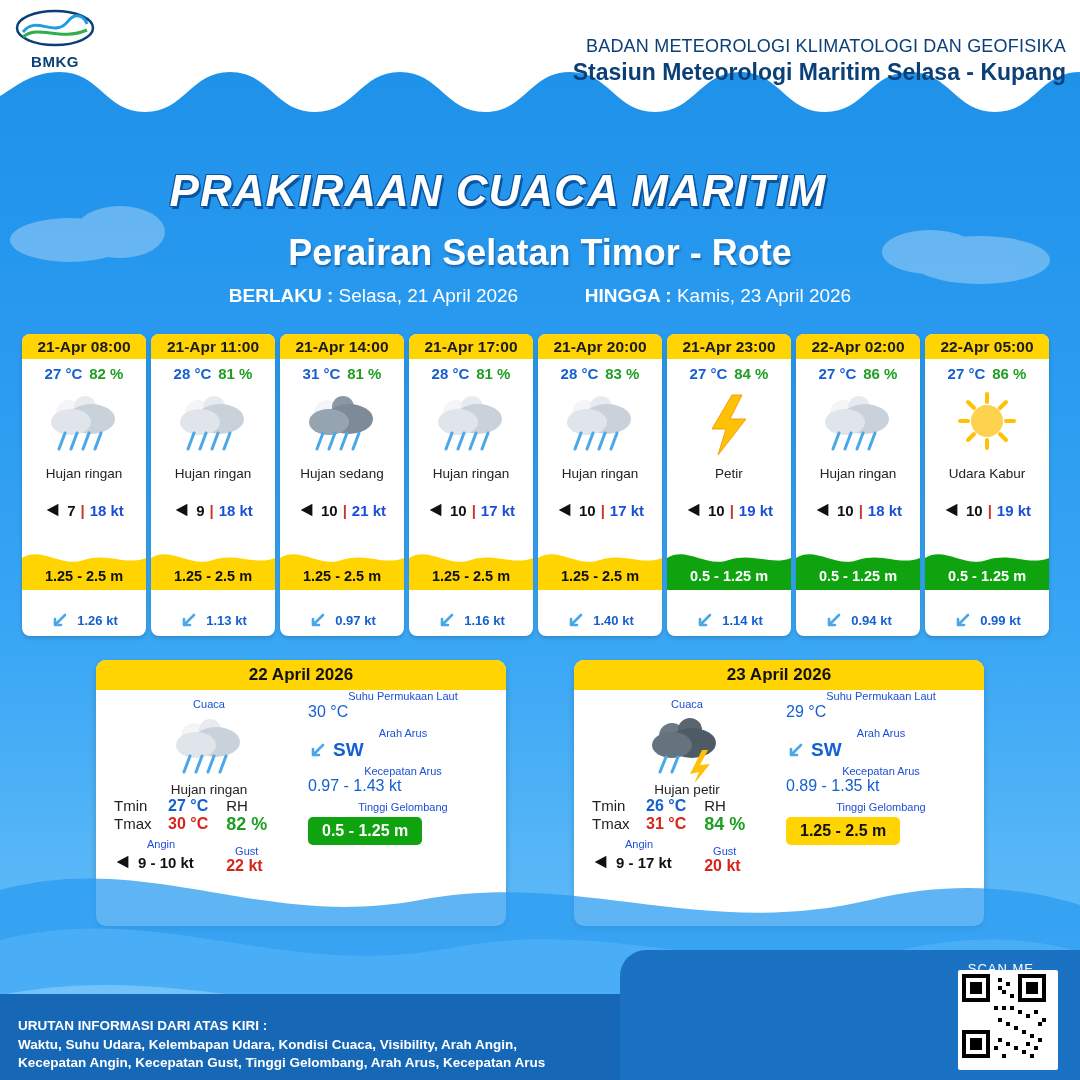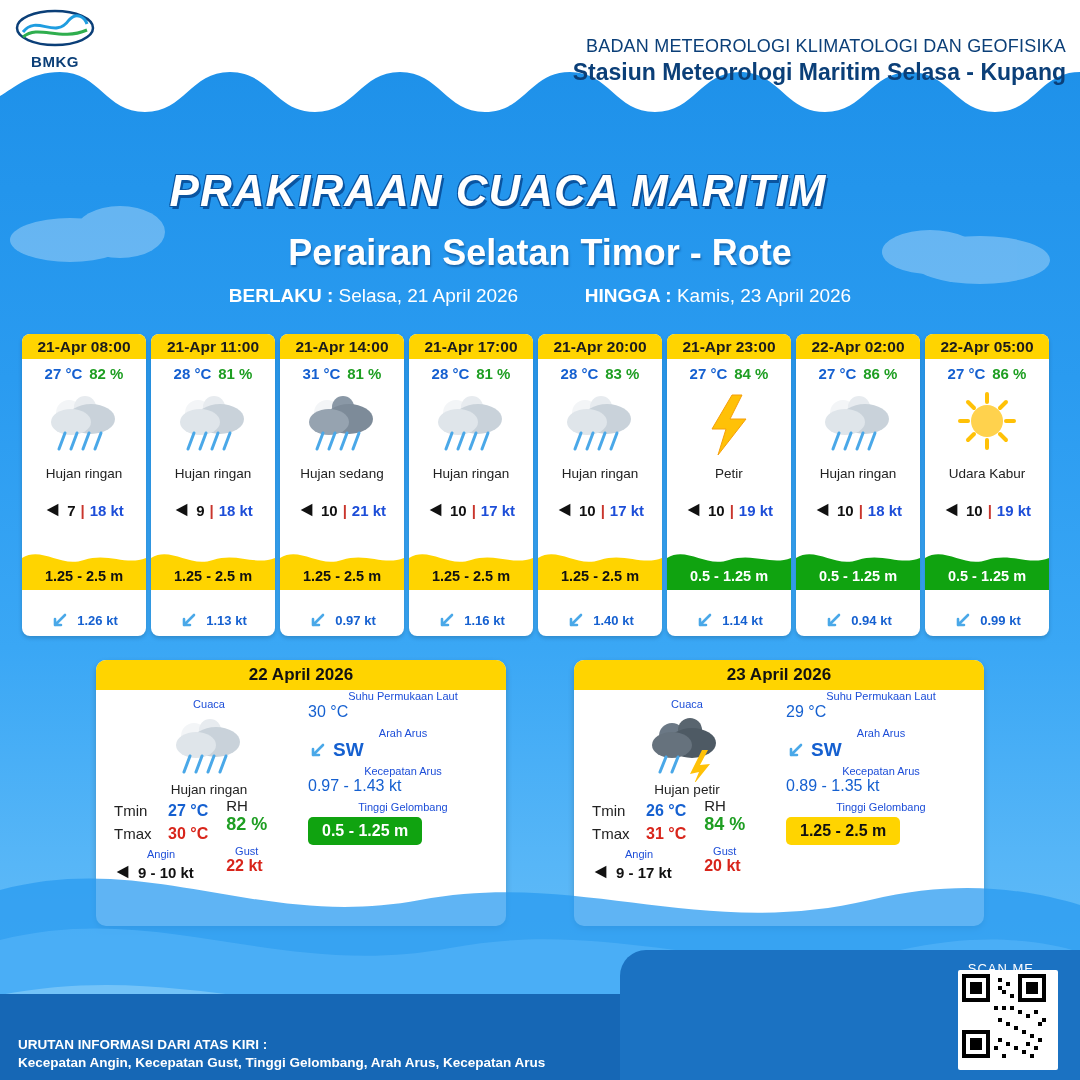--- a/index.html
+++ b/index.html
@@ -56,21 +56,21 @@
   
   .daily{position:absolute;top:660px;display:flex;gap:0;}
   .dpanel{width:410px;background:#ffffff;border-radius:10px;box-shadow:0 3px 6px rgba(0,0,0,.2);overflow:hidden;}
   .dpanel .dhead{background:#ffd400;text-align:center;font-size:17px;font-weight:bold;color:#111;padding:5px 4px;}
   .dbody{position:relative;height:228px;padding:8px 14px 0;}
   .dleft{position:absolute;left:18px;top:8px;width:190px;}
   .dright{position:absolute;left:212px;top:0;width:190px;}
   .lbl{font-size:11px;color:#1d4ed8;text-align:center;}
   .dcond-icon{height:70px;display:flex;align-items:center;justify-content:center;margin-top:2px;}
   .dcond{font-size:13.5px;color:#222;text-align:center;}
-  .drow{display:flex;align-items:baseline;gap:6px;margin-top:5px;}
+  .drow{display:flex;align-items:baseline;gap:6px;}
   .dk{font-size:15px;color:#222;width:48px;}
   .dv-blue{font-size:16px;font-weight:bold;color:#1560d0;}
   .dv-red{font-size:16px;font-weight:bold;color:#d8251b;}
   .dv-green{font-size:18px;font-weight:bold;color:#1e9e22;}
   .dwind{display:flex;align-items:center;gap:6px;font-size:15px;font-weight:bold;color:#111;margin-top:3px;}
   .sst{font-size:16px;color:#1560d0;margin-top:1px;}
   .arus{display:flex;align-items:center;gap:5px;}
   .arus .sw{font-size:19px;font-weight:bold;color:#1560d0;}
   .kec{font-size:16px;color:#1560d0;}
   .wavechip{display:inline-block;padding:5px 14px;border-radius:5px;font-size:16px;font-weight:bold;margin-top:4px;}
@@ -590,20 +590,21 @@
 
 <svg class="wave-bottom" viewBox="0 0 1080 300" preserveAspectRatio="none">
   <path d="M0,110 C150,70 260,150 420,120 C580,90 700,160 870,120 C960,98 1030,110 1080,125 L1080,300 L0,300 Z" fill="#2a9bf0" opacity=".75"></path>
   <path d="M0,160 C160,120 280,200 450,168 C620,136 740,206 900,170 C980,152 1040,160 1080,172 L1080,300 L0,300 Z" fill="#4fb0f6" opacity=".8"></path>
   <path d="M0,215 C180,180 300,250 480,222 C660,194 790,252 940,224 C1010,210 1050,214 1080,220 L1080,300 L0,300 Z" fill="#73c3f8"></path>
 </svg>
 
 <div class="footer-box"></div>
 <div class="footer-txt">
   <div>URUTAN INFORMASI DARI ATAS KIRI :</div>
+  <div>Waktu, Suhu Udara, Kelembapan Udara, Kondisi Cuaca, Visibility, Arah Angin,</div>
   <div>Kecepatan Angin, Kecepatan Gust, Tinggi Gelombang, Arah Arus, Kecepatan Arus</div>
 </div>
 
 <div class="qr-panel"></div>
 <div class="scanme">SCAN ME</div>
 <div class="qr">
   <svg width="84" height="84" viewBox="0 0 21 21" shape-rendering="crispEdges">
     <rect width="21" height="21" fill="#fff"></rect>
     <g fill="#000">
       <rect x="0" y="0" width="7" height="1"></rect>

